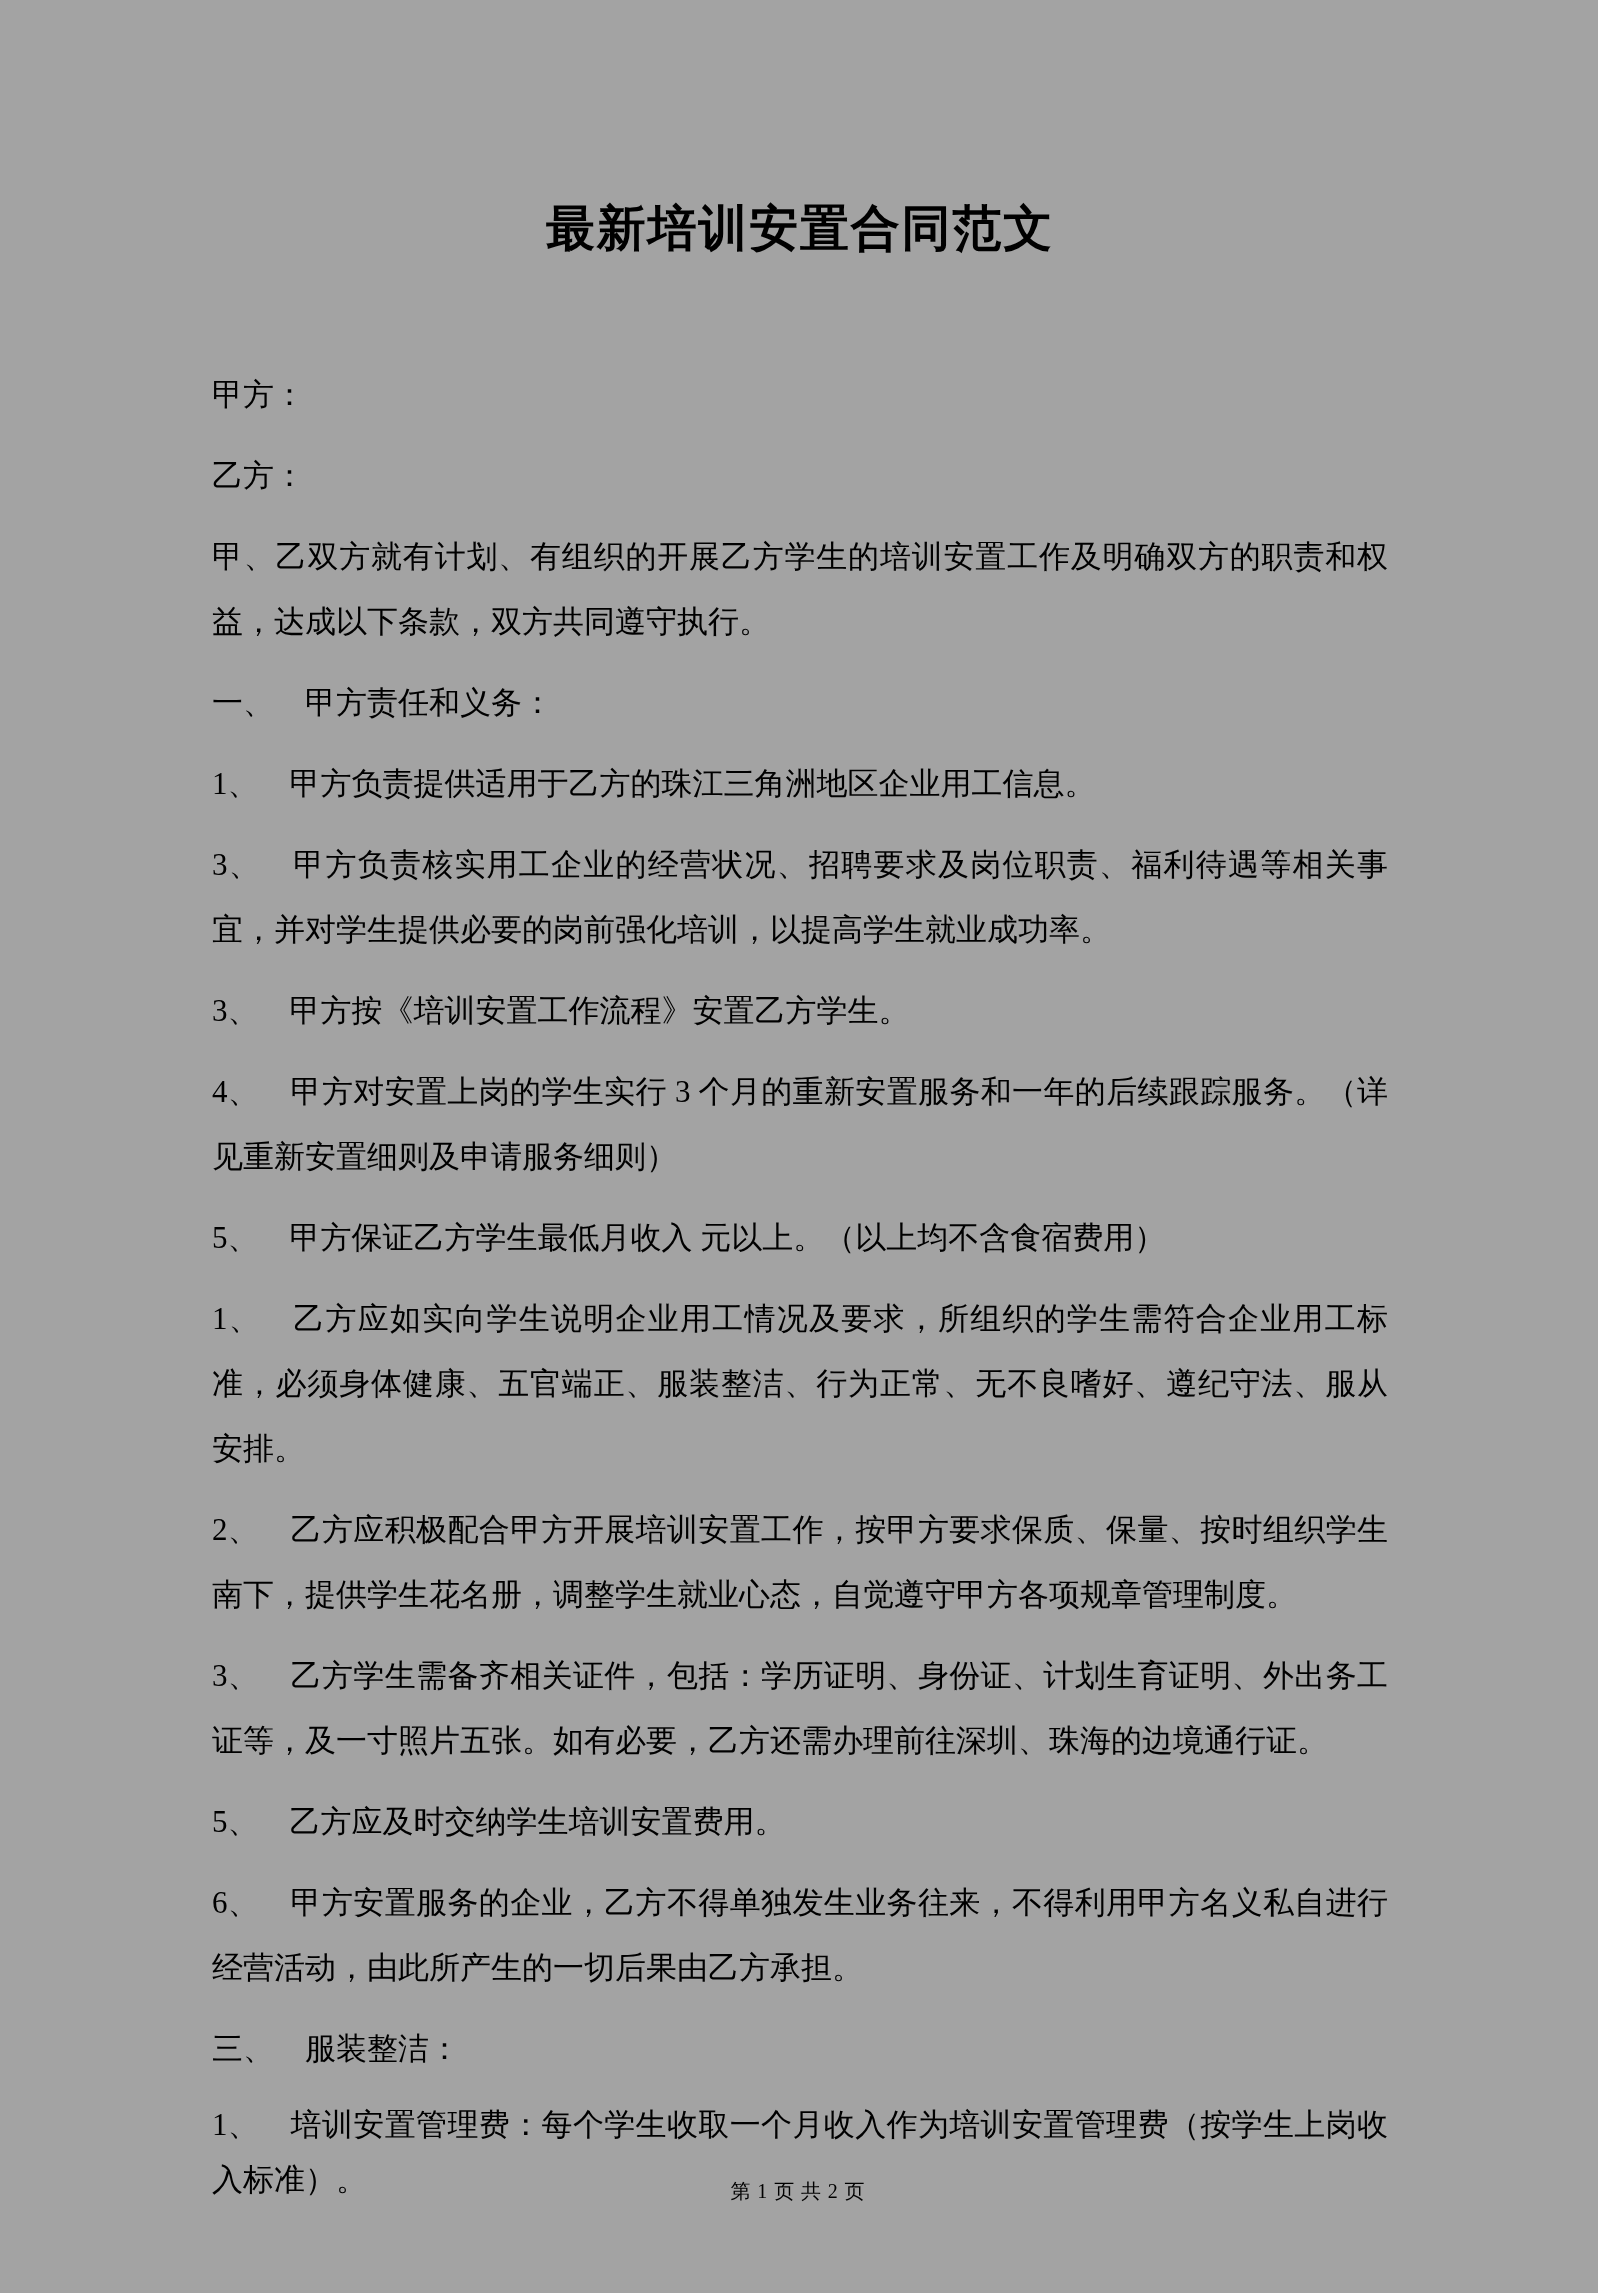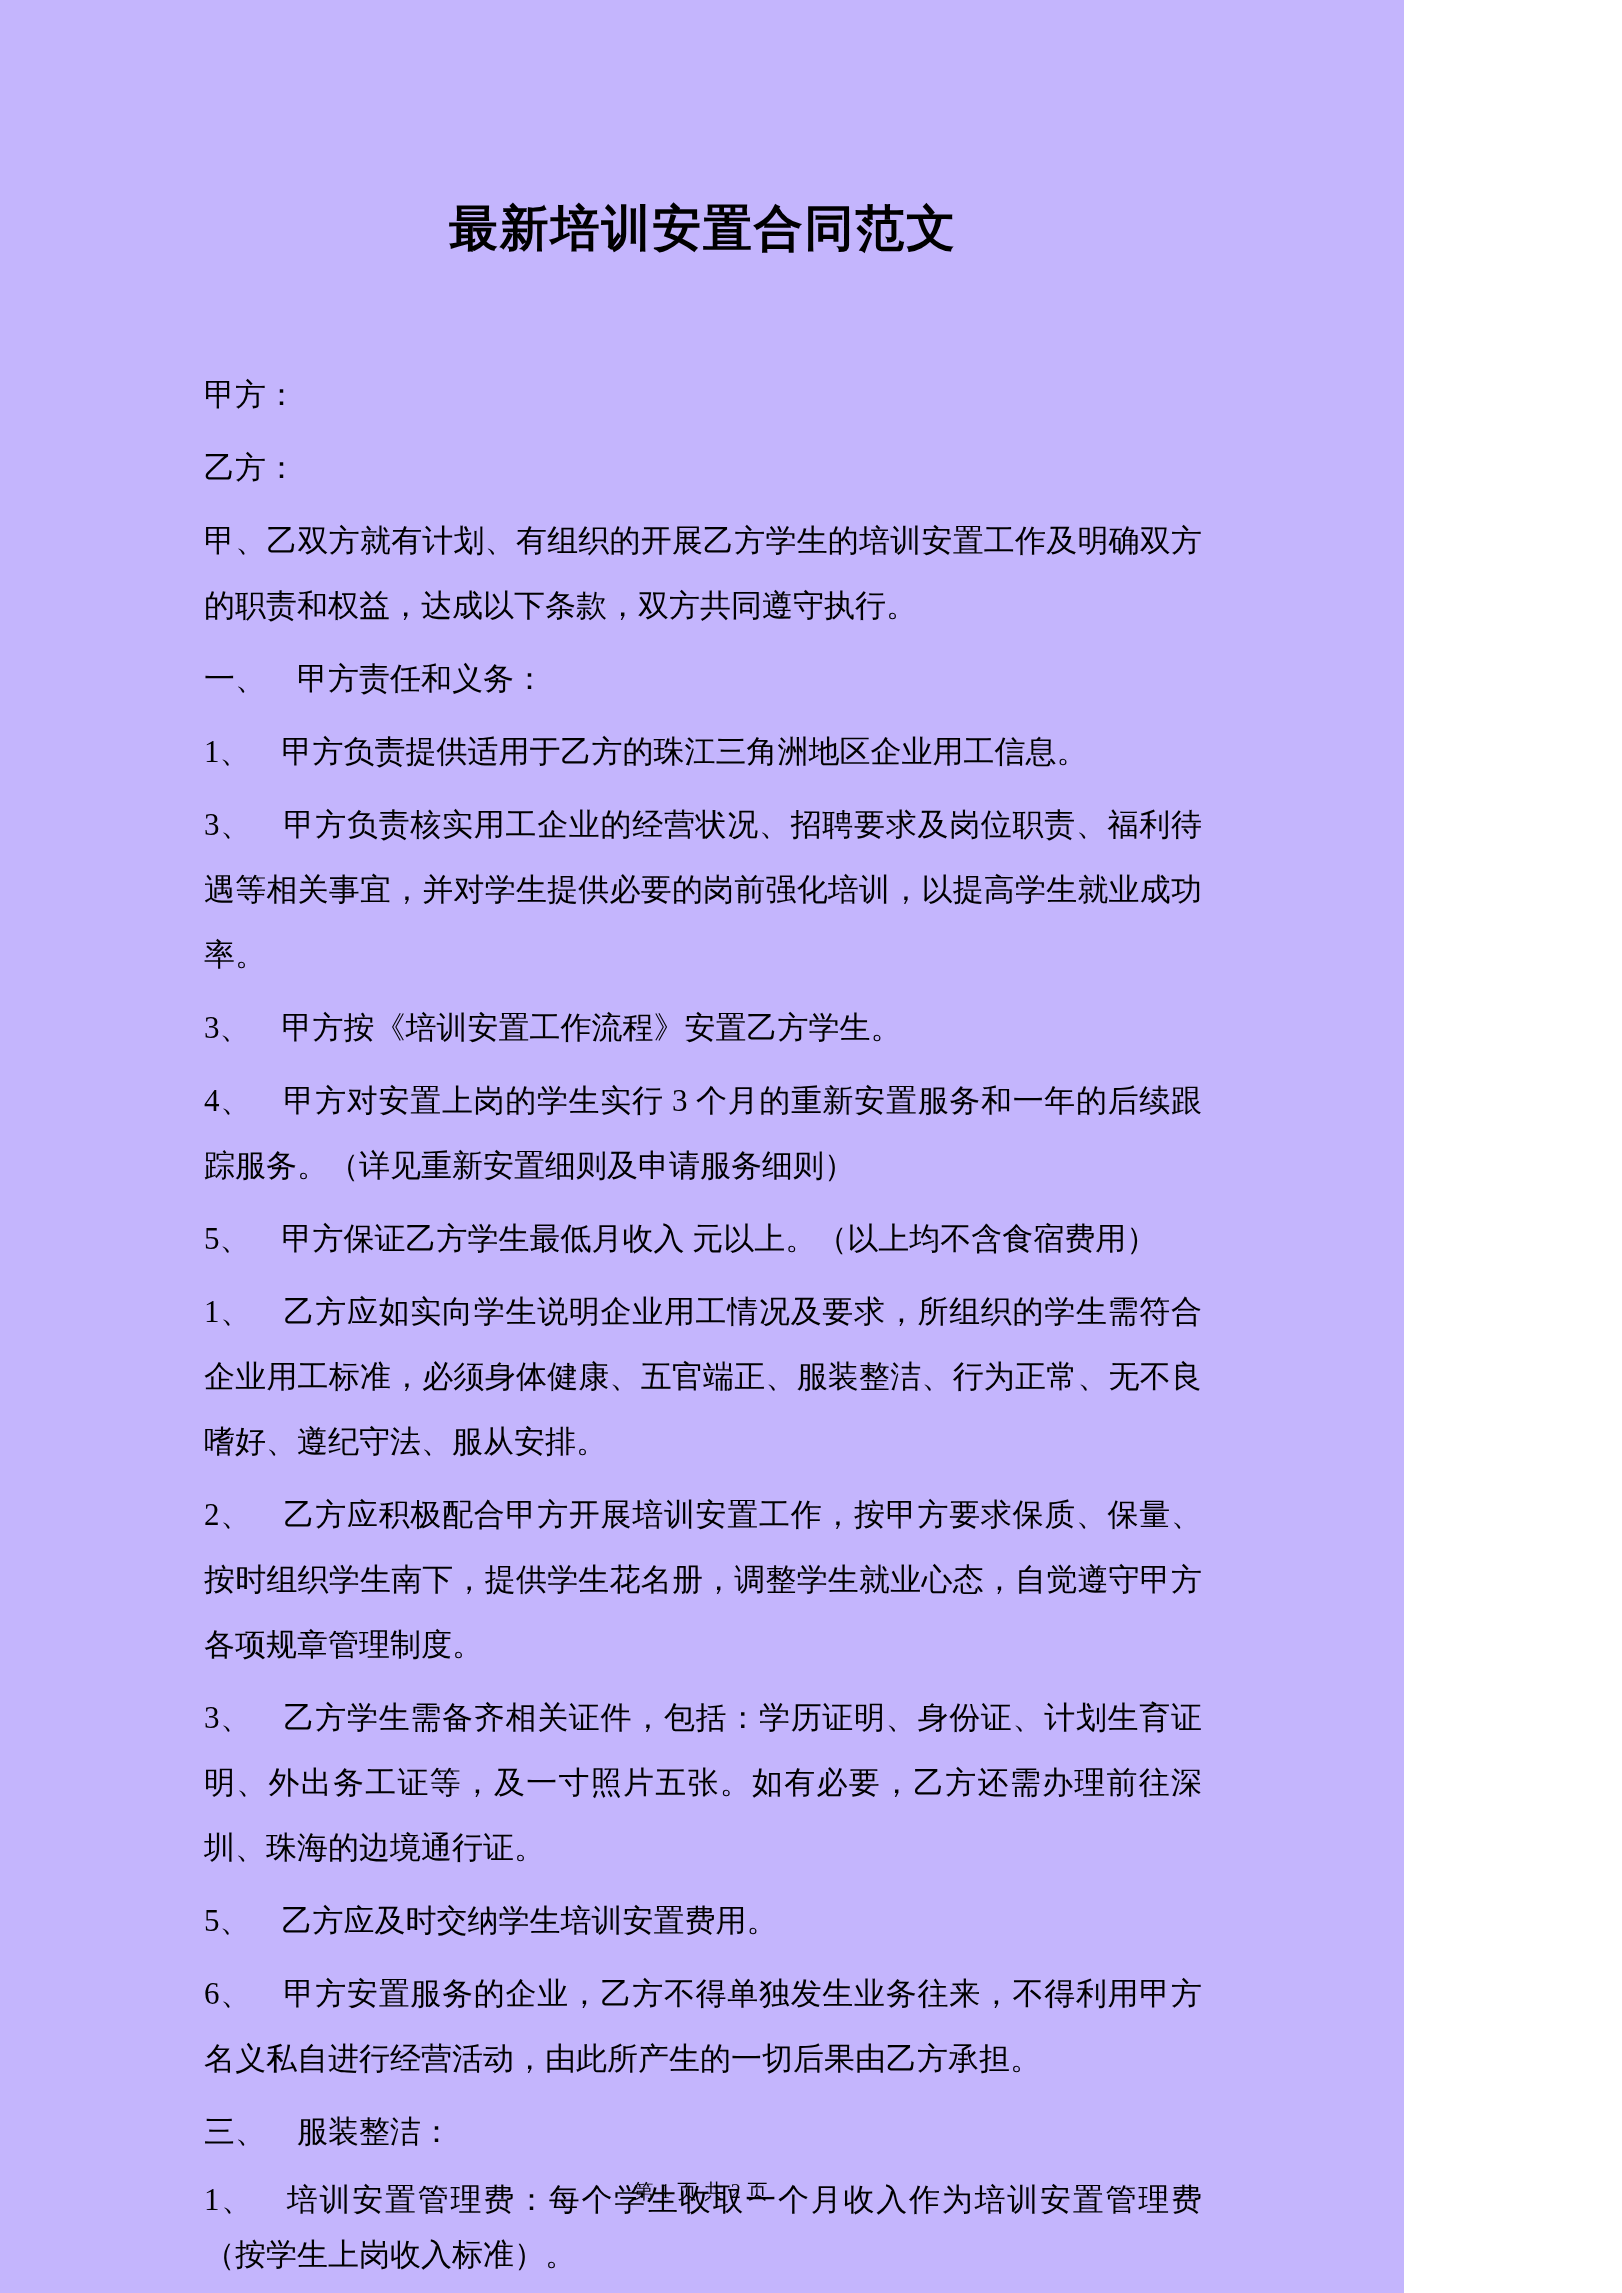--- a/index.html
+++ b/index.html
@@ -3,41 +3,41 @@
 <meta charset="utf-8">
 <style>
   * { box-sizing: border-box; }
   html, body { margin: 0; padding: 0; }
   body {
     background: #ffffff;
     font-family: "Liberation Serif", "DejaVu Serif", serif;
   }
   .page {
     position: relative;
-    width: 1404px;
+    width: 1598px;
     height: 2294px;
-    background: #c4b5fd;
+    background: #a3a3a3;
     color: #000000;
     padding: 193px 194px 4px 196px;
     overflow: hidden;
   }
   .doc-title {
     margin: 0;
     font-size: 49px;
     font-weight: 700;
     text-align: center;
     line-height: 71px;
     letter-spacing: 1.8px;
     font-family: "Liberation Serif", "DejaVu Serif", serif;
   }
   .doc-body {
     margin-top: 98px;
   }
   .doc-body p {
-    margin: 8px;
+    margin: 16px;
     font-size: 31px;
     line-height: 65px;
     text-align: justify;
     text-justify: inter-ideograph;
     word-break: break-all;
   }
   .doc-body p.tight {
     line-height: 55px;
   }
   .page-footer {

